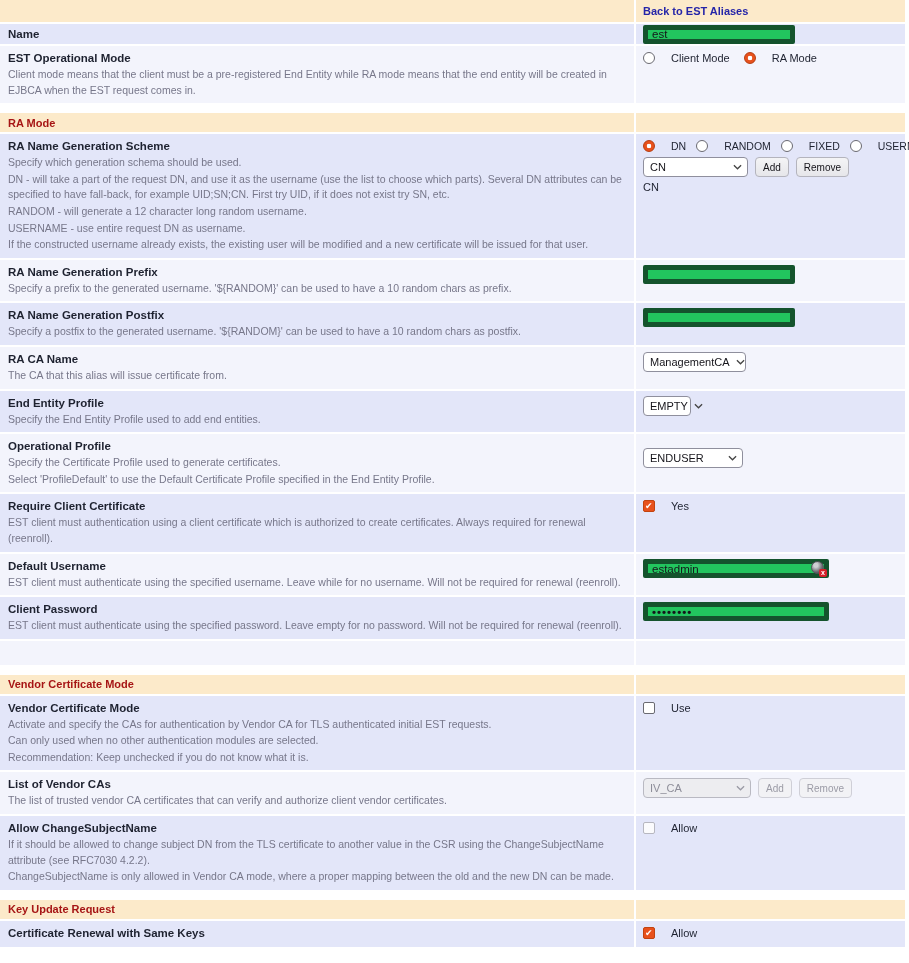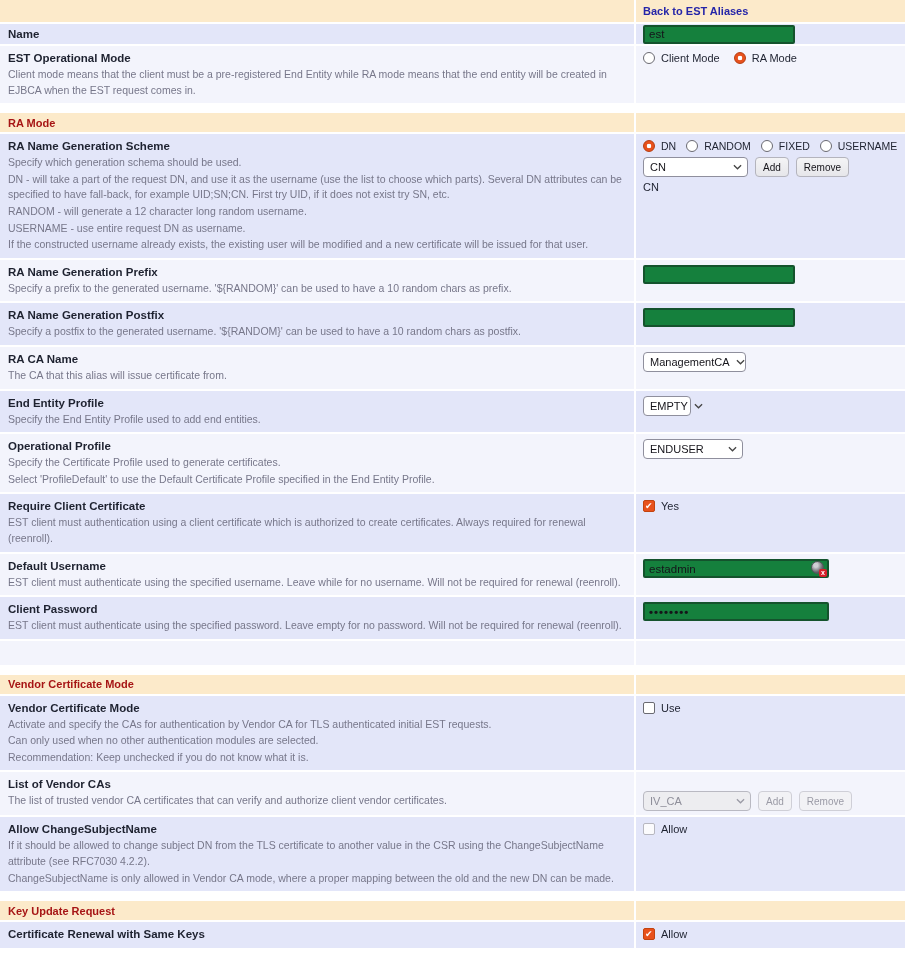--- a/index.html
+++ b/index.html
@@ -20,21 +20,21 @@
   .tophdr .cr{display:flex;align-items:center;padding-top:0;padding-bottom:0}
   .ra .cl,.ra .cr{background:var(--row-a)}
   .rb .cl,.rb .cr{background:var(--row-b)}
   .sbreak{height:8px}
   .spacer{height:24px}
   .lab{font-size:11.5px;font-weight:bold;color:var(--label);line-height:16px}
   .desc{font-size:10.5px;color:var(--desc);line-height:15.6px;margin-top:1px}
   .sect{font-size:11px;font-weight:bold;color:var(--section-title)}
   a.backlink{font-size:11px;color:var(--link);text-decoration:none;font-weight:bold}
   
-  .ti{height:19px;border:2px solid #14532d;border-radius:2px;background:#15803d;
+  .ti{height:19px;border:5px solid #14532d;border-radius:2px;background:#22c55e;
       font-family:"Liberation Sans","DejaVu Sans",sans-serif;font-size:11.5px;
       color:#15141a;padding:1px 4px}
   .ti-wrap{position:relative;display:inline-block}
   .uicon{position:absolute;right:3px;top:2px;width:15px;height:15px;display:inline-block}
   .uicon .orb{position:absolute;left:0;top:0;width:13px;height:13px;border-radius:50%;
       background:radial-gradient(circle at 35% 30%,#cfcfd4 0 2px,#6e6e74 60%,#2f2f33 100%);
       border:1px solid #55555c}
   .uicon .badge{position:absolute;right:-1px;bottom:-1px;width:8px;height:8px;background:#d6202a;
       border-radius:2px;color:#fff;font-size:7px;line-height:8px;text-align:center;font-weight:bold}
   
@@ -52,21 +52,21 @@
   .radio{display:inline-block;width:12px;height:12px;border-radius:50%;
       border:1px solid #6a6a72;background:#fff;vertical-align:-2px;flex:none}
   .radio.on{border-color:#b53c10;
       background:radial-gradient(circle,#fff 0 2px,var(--accent) 2.6px 100%)}
   .cb{position:relative;display:inline-block;width:12px;height:12px;border-radius:2px;
       border:1px solid #6a6a72;background:#fff;vertical-align:-2px;flex:none}
   .cb.on{background:var(--accent);border-color:#c2430f}
   .cb.on::after{content:"✔";position:absolute;left:1px;top:-1px;color:#fff;font-size:9px;line-height:12px}
   .cb.dis{border-color:#b7b7c0;background:#fbfbfd}
   .optlab{font-size:11px;color:var(--label)}
-  .opt{display:inline-flex;align-items:center;gap:6px;margin-right:14px}
+  .opt{display:inline-flex;align-items:center;gap:16px;margin-right:14px}
   .opt.small .optlab{font-size:10.5px}
   .opt.small{margin-right:10px}
   .ctl-line{display:flex;align-items:center}
   .mt{margin-top:5px}
   .parts{font-size:11px;color:var(--label);margin-top:4px}
   .chevsvg{width:9px;height:6px}
 </style>
 </head>
 <body>
 
@@ -208,21 +208,21 @@
     </div>
   </div>
 
   <div class="row rb">
     <div class="cl">
       <div class="lab">Operational Profile</div>
       <div class="desc">Specify the Certificate Profile used to generate certificates.</div>
       <div class="desc">Select 'ProfileDefault' to use the Default Certificate Profile specified in the End Entity Profile.</div>
     </div>
     <div class="cr">
-      <span class="sel" style="width:100px;margin-top:1px">
+      <span class="sel" style="width:100px;margin-top:10px">
         <span>ENDUSER</span>
         <svg class="chevsvg chev" viewBox="0 0 10 6">
             <polyline points="1,1 5,5 9,1" fill="none" stroke="#444" stroke-width="1.4"></polyline>
           </svg>
       </span>
     </div>
   </div>
 
   <div class="row ra">
     <div class="cl">
@@ -291,21 +291,21 @@
       </span>
     </div>
   </div>
 
   <div class="row rb">
     <div class="cl">
       <div class="lab">List of Vendor CAs</div>
       <div class="desc">The list of trusted vendor CA certificates that can verify and authorize client vendor certificates.</div>
     </div>
     <div class="cr">
-      <div class="ctl-line" style="margin-top:15px">
+      <div class="ctl-line" style="margin-top:2px">
         <span class="sel dis" style="width:108px">
           <span>IV_CA</span>
           <svg class="chevsvg chev" viewBox="0 0 10 6">
               <polyline points="1,1 5,5 9,1" fill="none" stroke="#9a9aa5" stroke-width="1.4"></polyline>
             </svg>
         </span>
         <span class="btn dis" style="margin-left:7px">Add</span>
         <span class="btn dis" style="margin-left:7px">Remove</span>
       </div>
     </div>

